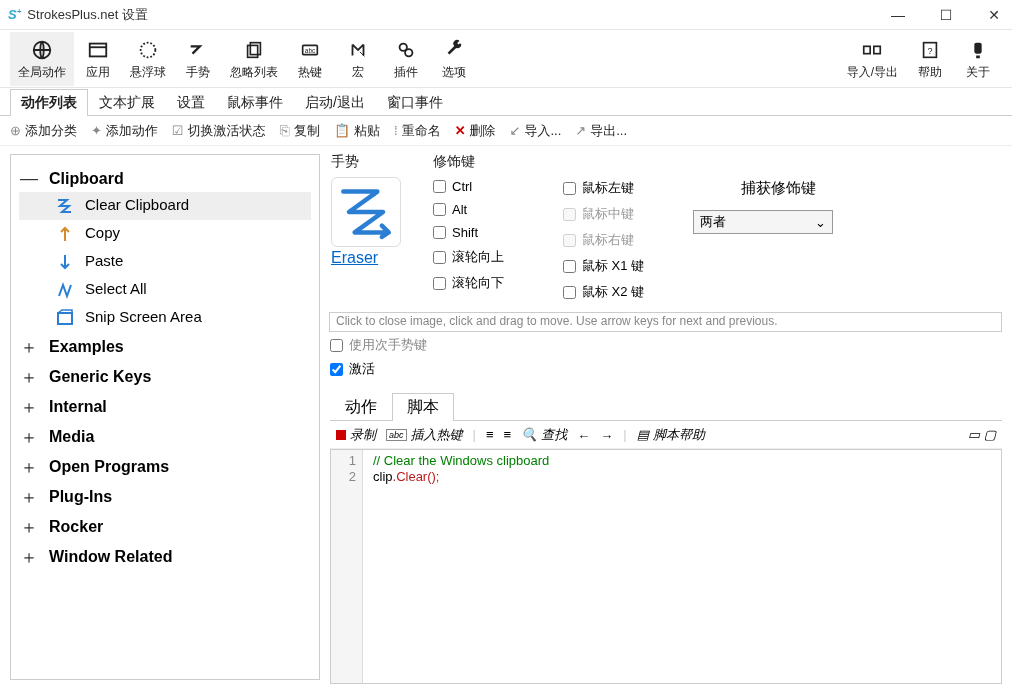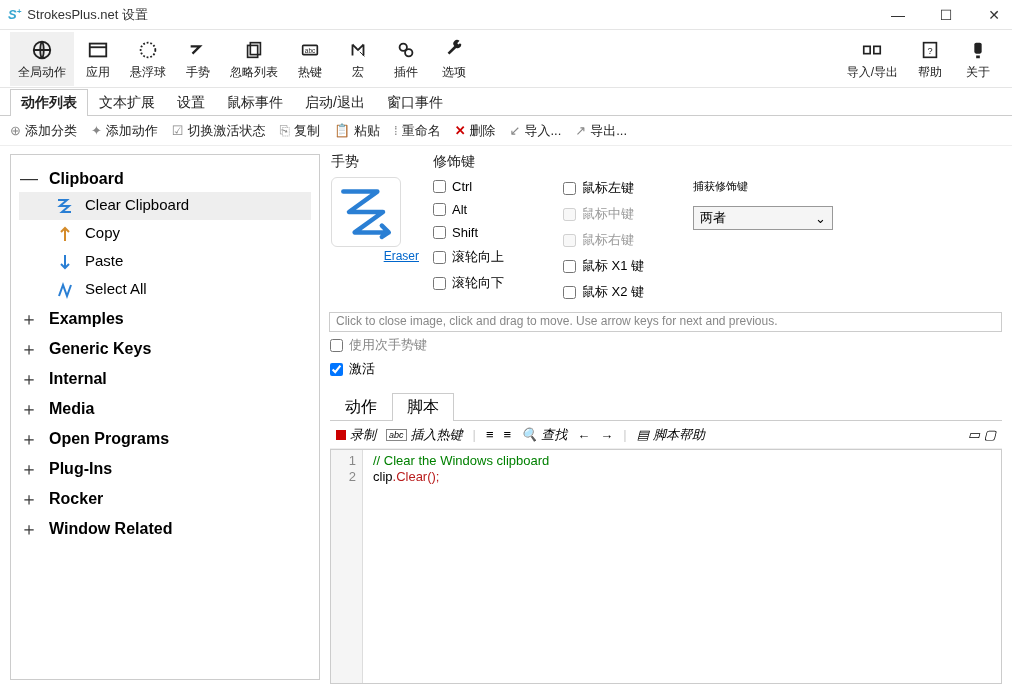--- a/index.html
+++ b/index.html
@@ -40,21 +40,21 @@
 .treeitem.sel { background: #eeeeee; }
 .treeitem .ticon2 { width: 20px; height: 20px; display: flex; align-items: center; justify-content: center; }
 
 
 .rpanel { flex: 1; padding: 6px 10px 6px 6px; display: flex; flex-direction: column; position: relative; }
 .row1 { display: flex; gap: 12px; }
 .gbox { border: 1px solid transparent; }
 .gtitle { font-size: 14px; color: #222; margin-bottom: 6px; }
 .gesturebox { width: 90px; }
 .gestureimg { width: 70px; height: 70px; border: 1px solid #ddd; border-radius: 6px; display: flex; align-items: center; justify-content: center; margin-bottom: 2px; }
-.gesturelink { color: #0066cc; text-decoration: underline; font-size: 12px; display: block; text-align: right; }
+.gesturelink { color: #0066cc; text-decoration: underline; font-size: 16px; display: block; text-align: left; }
 
 .modbox { flex: 1; }
 .modrow { display: flex; gap: 20px; }
 .modcol { display: flex; flex-direction: column; gap: 8px; padding-top: 2px;}
 .cb { display: flex; align-items: center; gap: 6px; font-size: 13px; }
 .cb input { width: 13px; height: 13px; }
 .cb.dis { color: #999; }
 
 .capturebox { width: 150px; }
 .sel2 { width: 140px; height: 24px; border: 1px solid #999; background: #f5f5f5; padding: 2px 6px; margin-top: 4px; display: flex; align-items: center; justify-content: space-between; }
@@ -282,20 +282,29 @@
       <span>Paste</span>
     </div>
     <div class="treeitem">
       <span class="ticon2">
           <svg viewBox="0 0 20 20">
             <path d="M4 16 L8 5 L12 16 L16 5" fill="none" stroke="#2a7fd4" stroke-width="2"></path>
           </svg>
         </span>
       <span>Select All</span>
     </div>
+    <div class="treeitem">
+      <span class="ticon2">
+          <svg viewBox="0 0 20 20">
+            <rect x="3" y="5" width="14" height="11" fill="none" stroke="#2a7fd4" stroke-width="2"></rect>
+            <path d="M3 5 L7 2 L17 2 L17 5" fill="none" stroke="#2a7fd4" stroke-width="1.5"></path>
+          </svg>
+        </span>
+      <span>Snip Screen Area</span>
+    </div>
     <div class="treecat">
         <span class="exp">＋</span>
         <span>Examples</span>
       </div>
     <div class="treecat">
         <span class="exp">＋</span>
         <span>Generic Keys</span>
       </div>
     <div class="treecat">
         <span class="exp">＋</span>
@@ -377,21 +386,21 @@
             <label class="cb">
                 <input type="checkbox" style="">
                 <span>鼠标 X1 键</span>
               </label>
             <label class="cb">
                 <input type="checkbox" style="">
                 <span>鼠标 X2 键</span>
               </label>
           </div>
           <div class="modcol capturebox">
-            <div style="font-size:11px;">捕获修饰键</div>
+            <div style="font-size:15px;margin-left:48px;">捕获修饰键</div>
             <div class="sel2">
               <span>两者</span>
               <span>⌄</span>
             </div>
           </div>
         </div>
       </div>
     </div>
 
     <div class="tooltipbar">Click to close image, click and drag to move. Use arrow keys for next and previous.</div>

